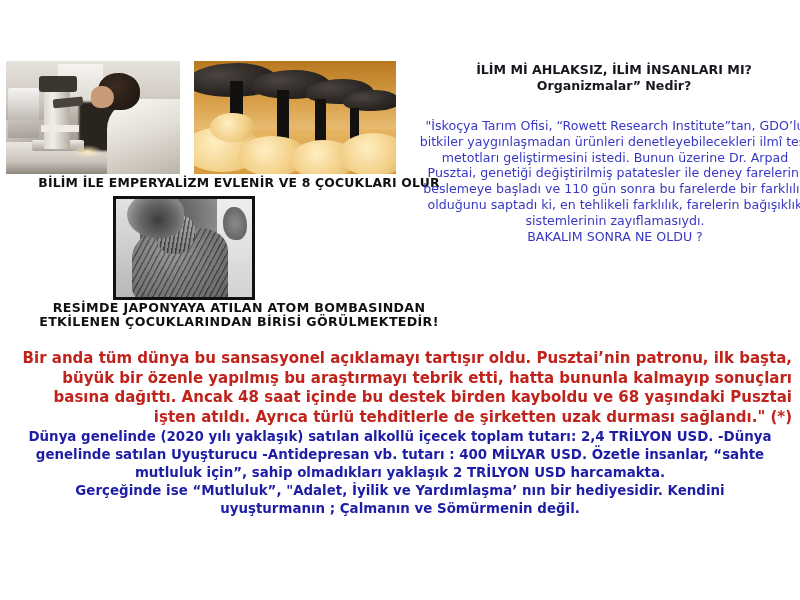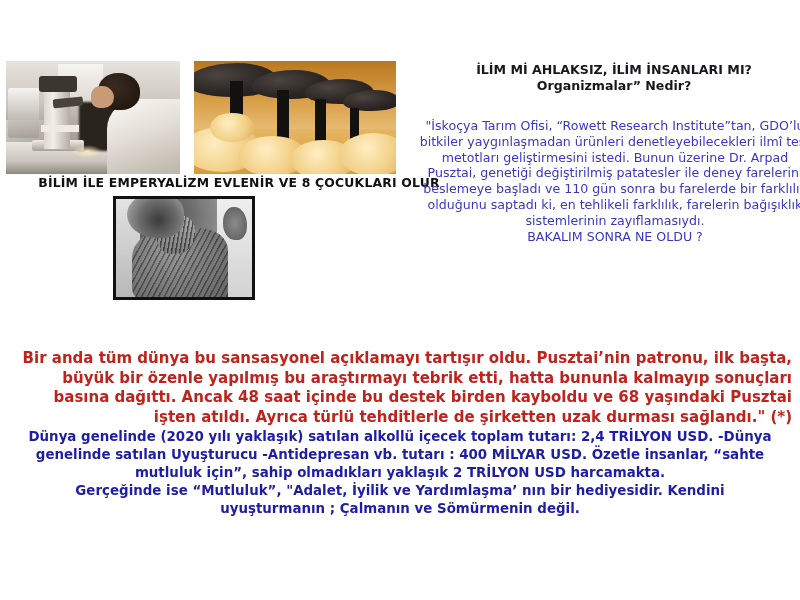--- a/index.html
+++ b/index.html
@@ -346,20 +346,21 @@
       <div class="bw-inner">
         <div class="bw-bg-left"></div>
         <div class="bw-bg-right"></div>
         <div class="bw-torso"></div>
         <div class="bw-neck"></div>
         <div class="bw-head"></div>
         <div class="bw-arm"></div>
       </div>
     </div>
 
+    <div class="caption caption-2">RESİMDE JAPONYAYA ATILAN ATOM BOMBASINDAN ETKİLENEN ÇOCUKLARINDAN BİRİSİ GÖRÜLMEKTEDİR!</div>
 
   </div>
 
   <div class="right-col">
 
     <div class="heading">
       <div>İLİM Mİ AHLAKSIZ, İLİM İNSANLARI MI?</div>
       <div>Organizmalar” Nedir?</div>
     </div>
 

